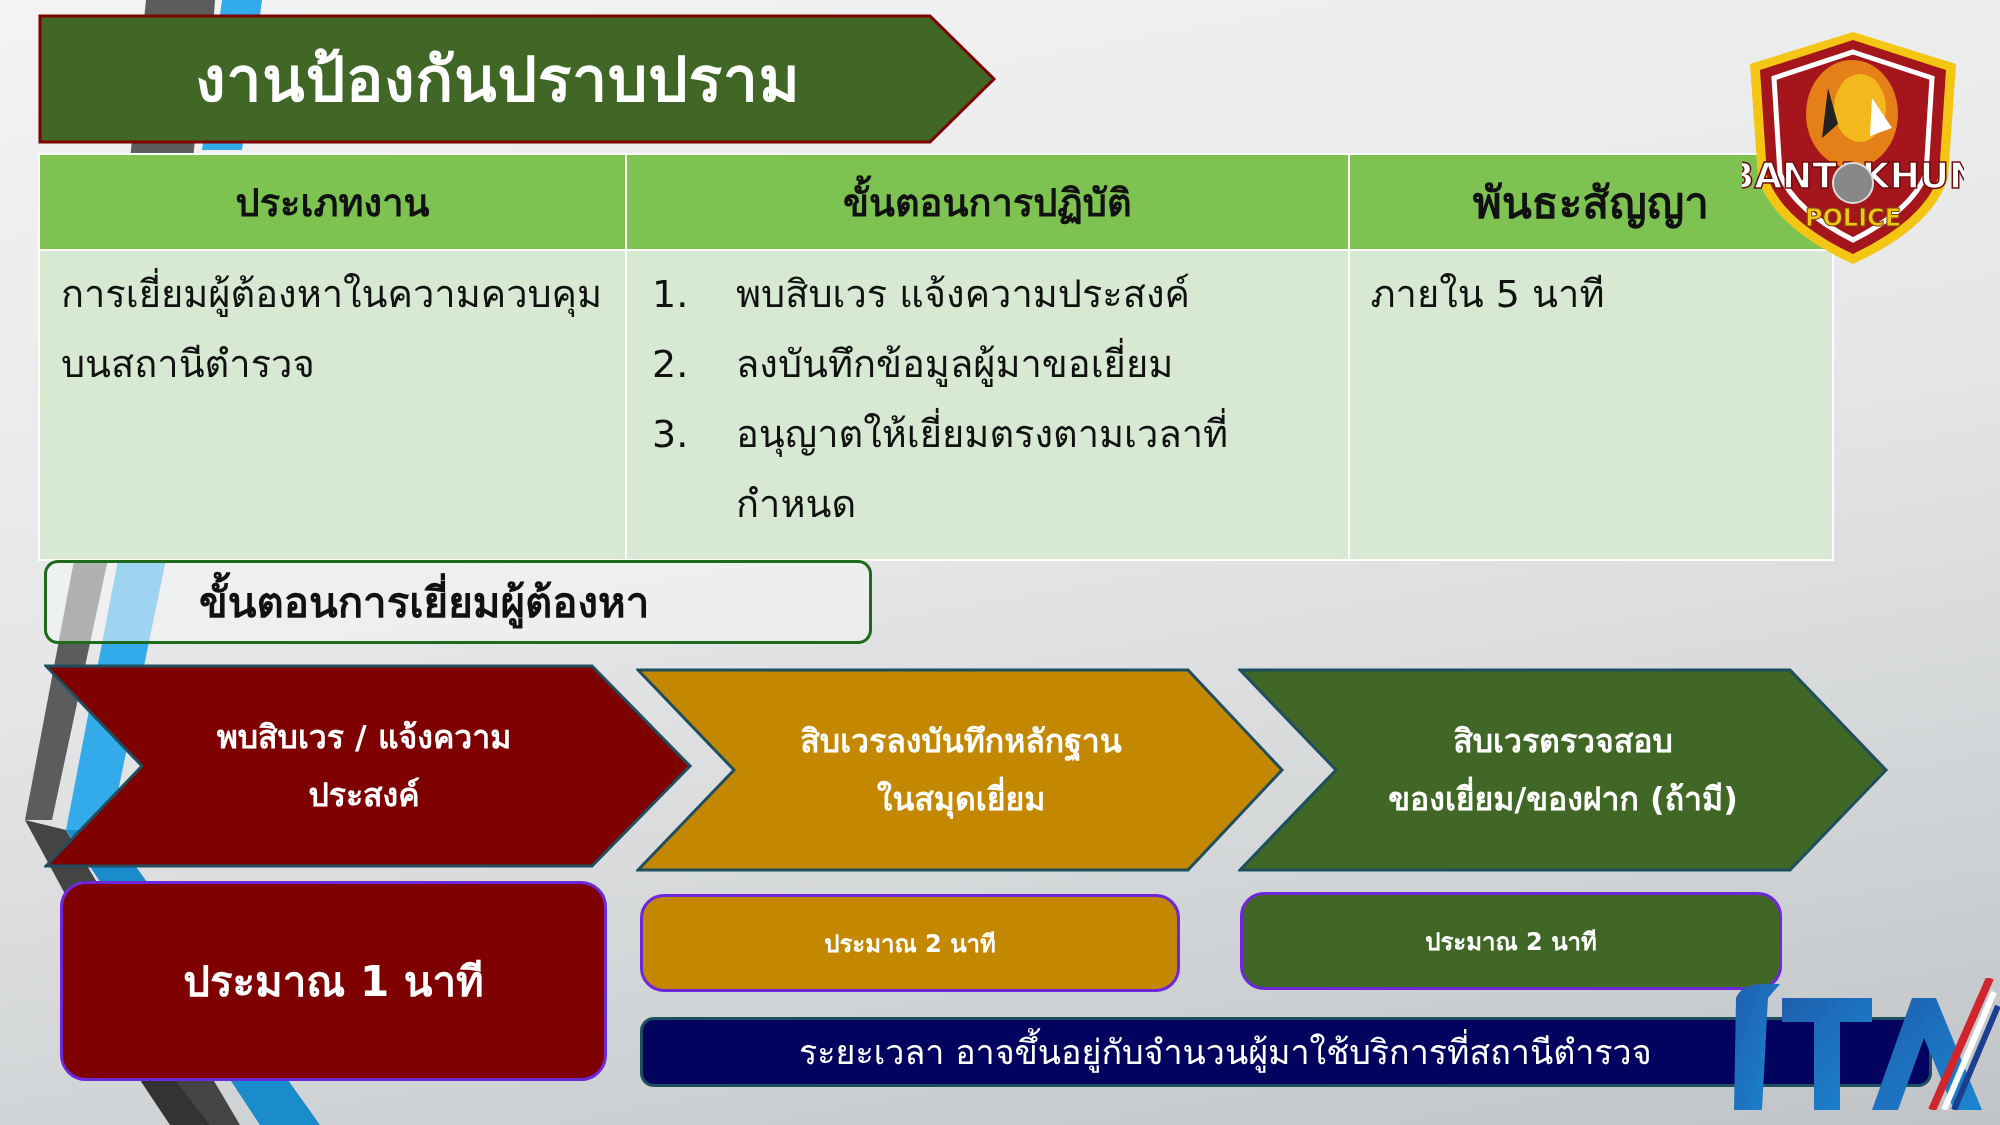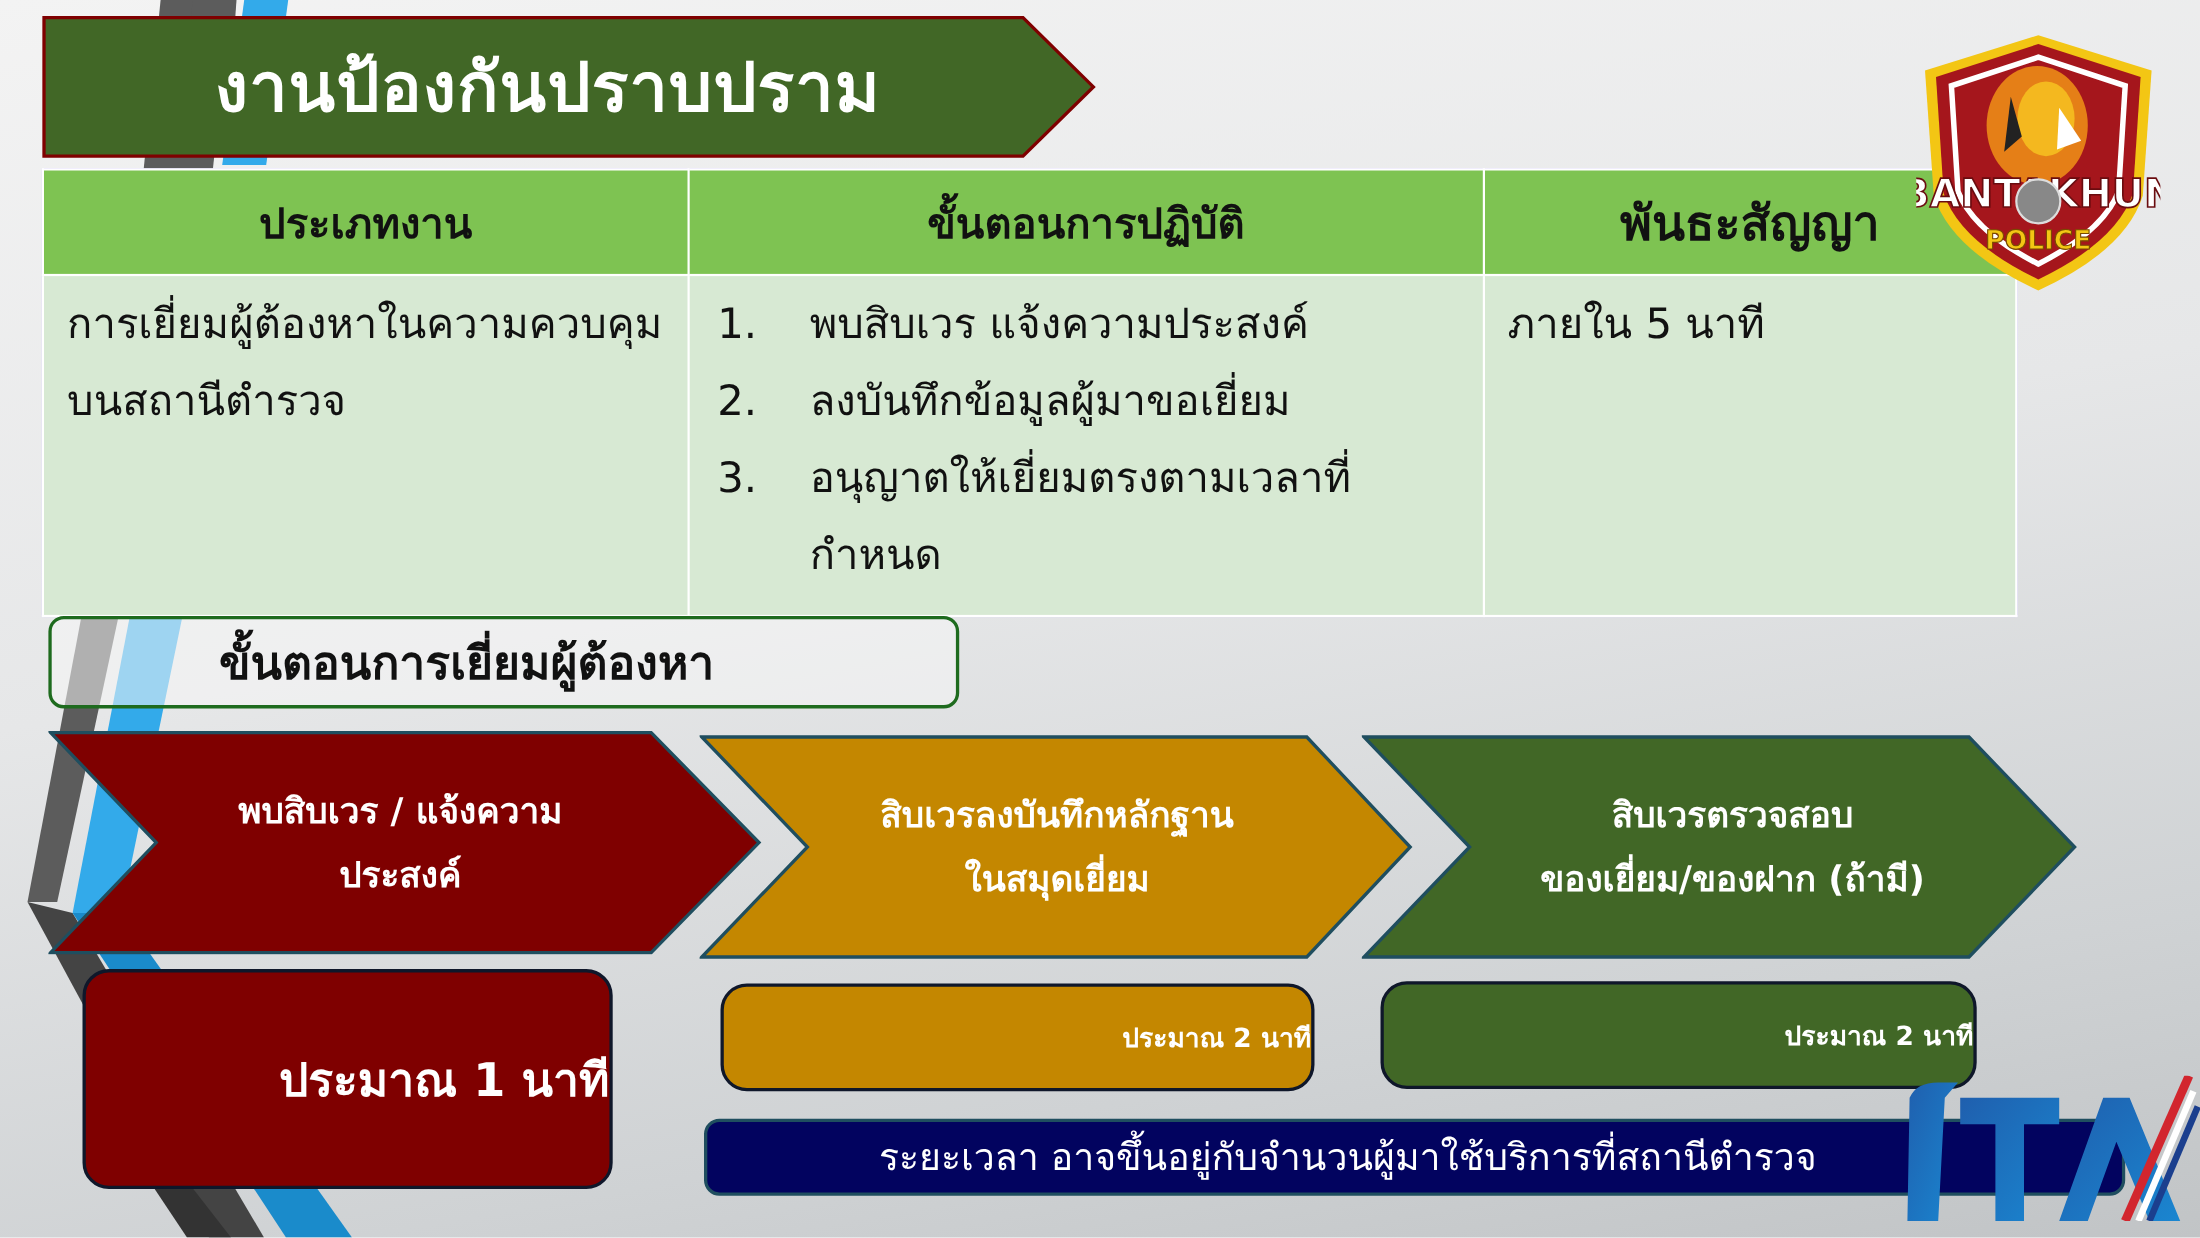--- a/index.html
+++ b/index.html
@@ -59,24 +59,24 @@
   .chev { height: 204px; }
   .chev svg { position: absolute; left: 0; top: 0; }
   .chev-text {
     position: absolute; top: 0; height: 100%; display: flex; flex-direction: column;
     align-items: center; justify-content: center; text-align: center;
     color: #ffffff; font-size: 32px; font-weight: bold; line-height: 58px;
   }
 
   
   .tbox {
-    border: 3px solid #0f172a; border-radius: 24px; color: #fff; font-weight: bold;
-    display: flex; align-items: center; justify-content: flex-end; box-sizing: border-box; margin-left: 15px;
-  }
-  .tbox-1 { left: 60px; top: 881px; width: 482px; height: 200px; background: #7f0000; font-size: 42px; }
+    border: 3px solid #6d28d9; border-radius: 24px; color: #fff; font-weight: bold;
+    display: flex; align-items: center; justify-content: center; box-sizing: border-box;
+  }
+  .tbox-1 { left: 60px; top: 881px; width: 547px; height: 200px; background: #7f0000; font-size: 42px; border-radius: 26px; }
   .tbox-2 { left: 640px; top: 894px; width: 540px; height: 98px; background: #c48700; font-size: 24px; }
   .tbox-3 { left: 1240px; top: 892px; width: 542px; height: 98px; background: #416726; font-size: 24px; }
   .note-box {
     left: 640px; top: 1017px; width: 1292px; height: 70px; background: #02035f;
     border: 3px solid #1f4e5f; border-radius: 14px; box-sizing: border-box; color: #fff;
     display: flex; align-items: center; padding-left: 156px; font-size: 34px;
   }
 
   
   .ita { left: 1722px; top: 978px; width: 278px; height: 132px; }
@@ -166,21 +166,21 @@
   <div class="chev-text" style="left:90px; width:470px;">
     <span>สิบเวรลงบันทึกหลักฐาน</span>
     <span>ในสมุดเยี่ยม</span>
   </div>
 </div>
 
 <div class="abs chev" style="left:1238px; top:668px; width:652px;">
   <svg width="652" height="204" viewBox="0 0 652 204">
     <polygon points="2,2 552,2 648,102 552,202 2,202 98,102" fill="#416726" stroke="#1f4e5f" stroke-width="3"></polygon>
   </svg>
-  <div class="chev-text" style="left:92px; width:490px;">
+  <div class="chev-text" style="left:80px; width:490px;">
     <span>สิบเวรตรวจสอบ</span>
     <span>ของเยี่ยม/ของฝาก (ถ้ามี)</span>
   </div>
 </div>
 
 <div class="abs tbox tbox-1">
   <span>ประมาณ 1 นาที</span>
 </div>
 <div class="abs tbox tbox-2">
   <span>ประมาณ 2 นาที</span>

